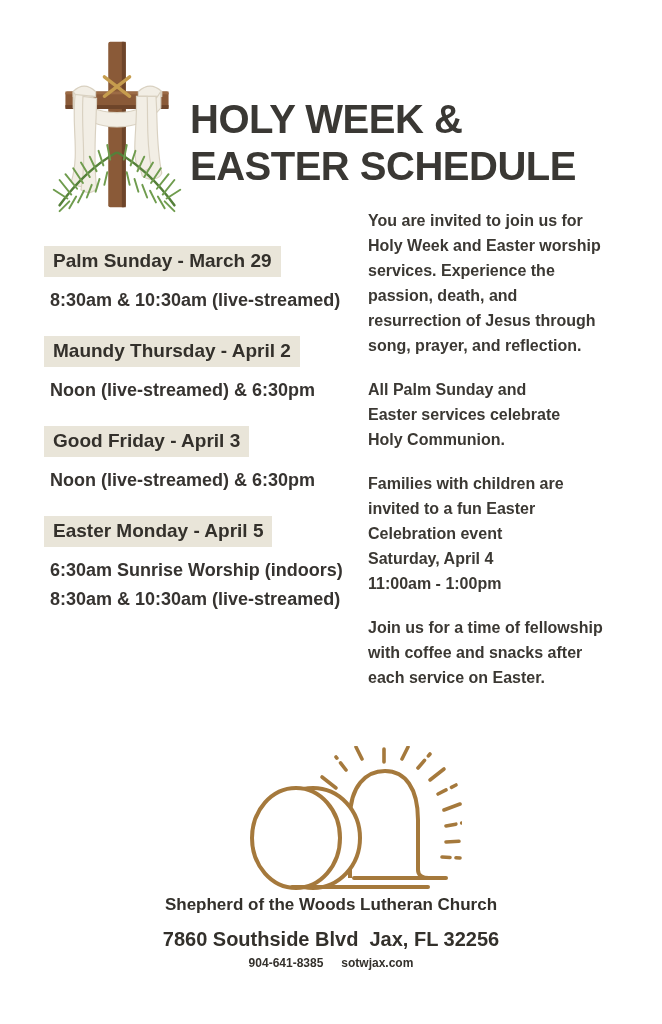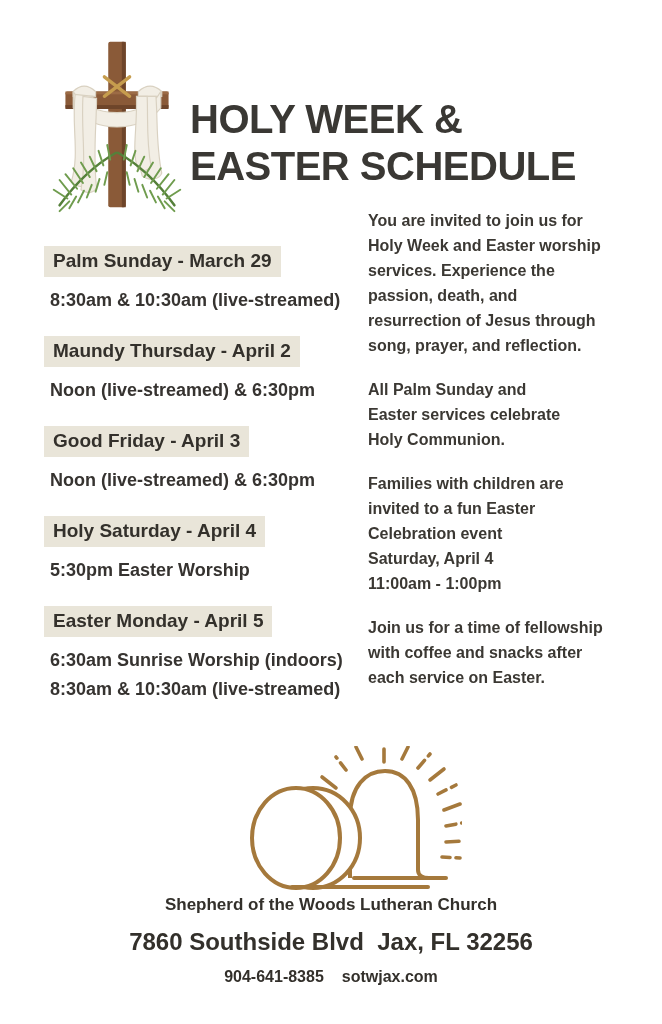--- a/index.html
+++ b/index.html
@@ -23,22 +23,22 @@
   .info{position:absolute;left:368px;top:208px;width:290px;}
   .info p{margin:0 0 19px 0;font-size:16px;font-weight:700;line-height:25px;
       color:#3b3833;white-space:pre;}
 
   
   .tomb-illustration{position:absolute;left:238px;top:746px;width:224px;height:150px;}
 
   
   .footer{position:absolute;left:0;top:895px;width:662px;text-align:center;}
   .church-name{font-size:17px;font-weight:700;color:#33302b;margin-bottom:13px;white-space:pre;}
-  .church-address{font-size:24px;font-weight:700;color:#33302b;margin-bottom:12px;white-space:pre;}
-  .church-contact{font-size:16px;font-weight:700;color:#33302b;white-space:pre;}
+  .church-address{font-size:20px;font-weight:700;color:#33302b;margin-bottom:5px;white-space:pre;}
+  .church-contact{font-size:12px;font-weight:700;color:#33302b;white-space:pre;}
   .church-contact .sep{display:inline-block;width:18px;}
 </style>
 </head>
 <body>
 
 <div class="page">
 
   <div class="hero-illustration">
     <svg viewBox="0 0 150 185" width="150" height="180">
 
@@ -111,24 +111,20 @@
     </div>
     <div class="sched-item">
       <div class="sched-header">Maundy Thursday - April 2</div>
       <div class="sched-times">Noon (live-streamed) &amp; 6:30pm</div>
     </div>
     <div class="sched-item">
       <div class="sched-header">Good Friday - April 3</div>
       <div class="sched-times">Noon (live-streamed) &amp; 6:30pm</div>
     </div>
     <div class="sched-item">
-      <div class="sched-header">Holy Saturday - April 4</div>
-      <div class="sched-times">5:30pm Easter Worship</div>
-    </div>
-    <div class="sched-item">
       <div class="sched-header">Easter Monday - April 5</div>
       <div class="sched-times">6:30am Sunrise Worship (indoors)
 8:30am &amp; 10:30am (live-streamed)</div>
     </div>
   </div>
 
   <div class="info">
     <p>You are invited to join us for
 Holy Week and Easter worship
 services. Experience the

